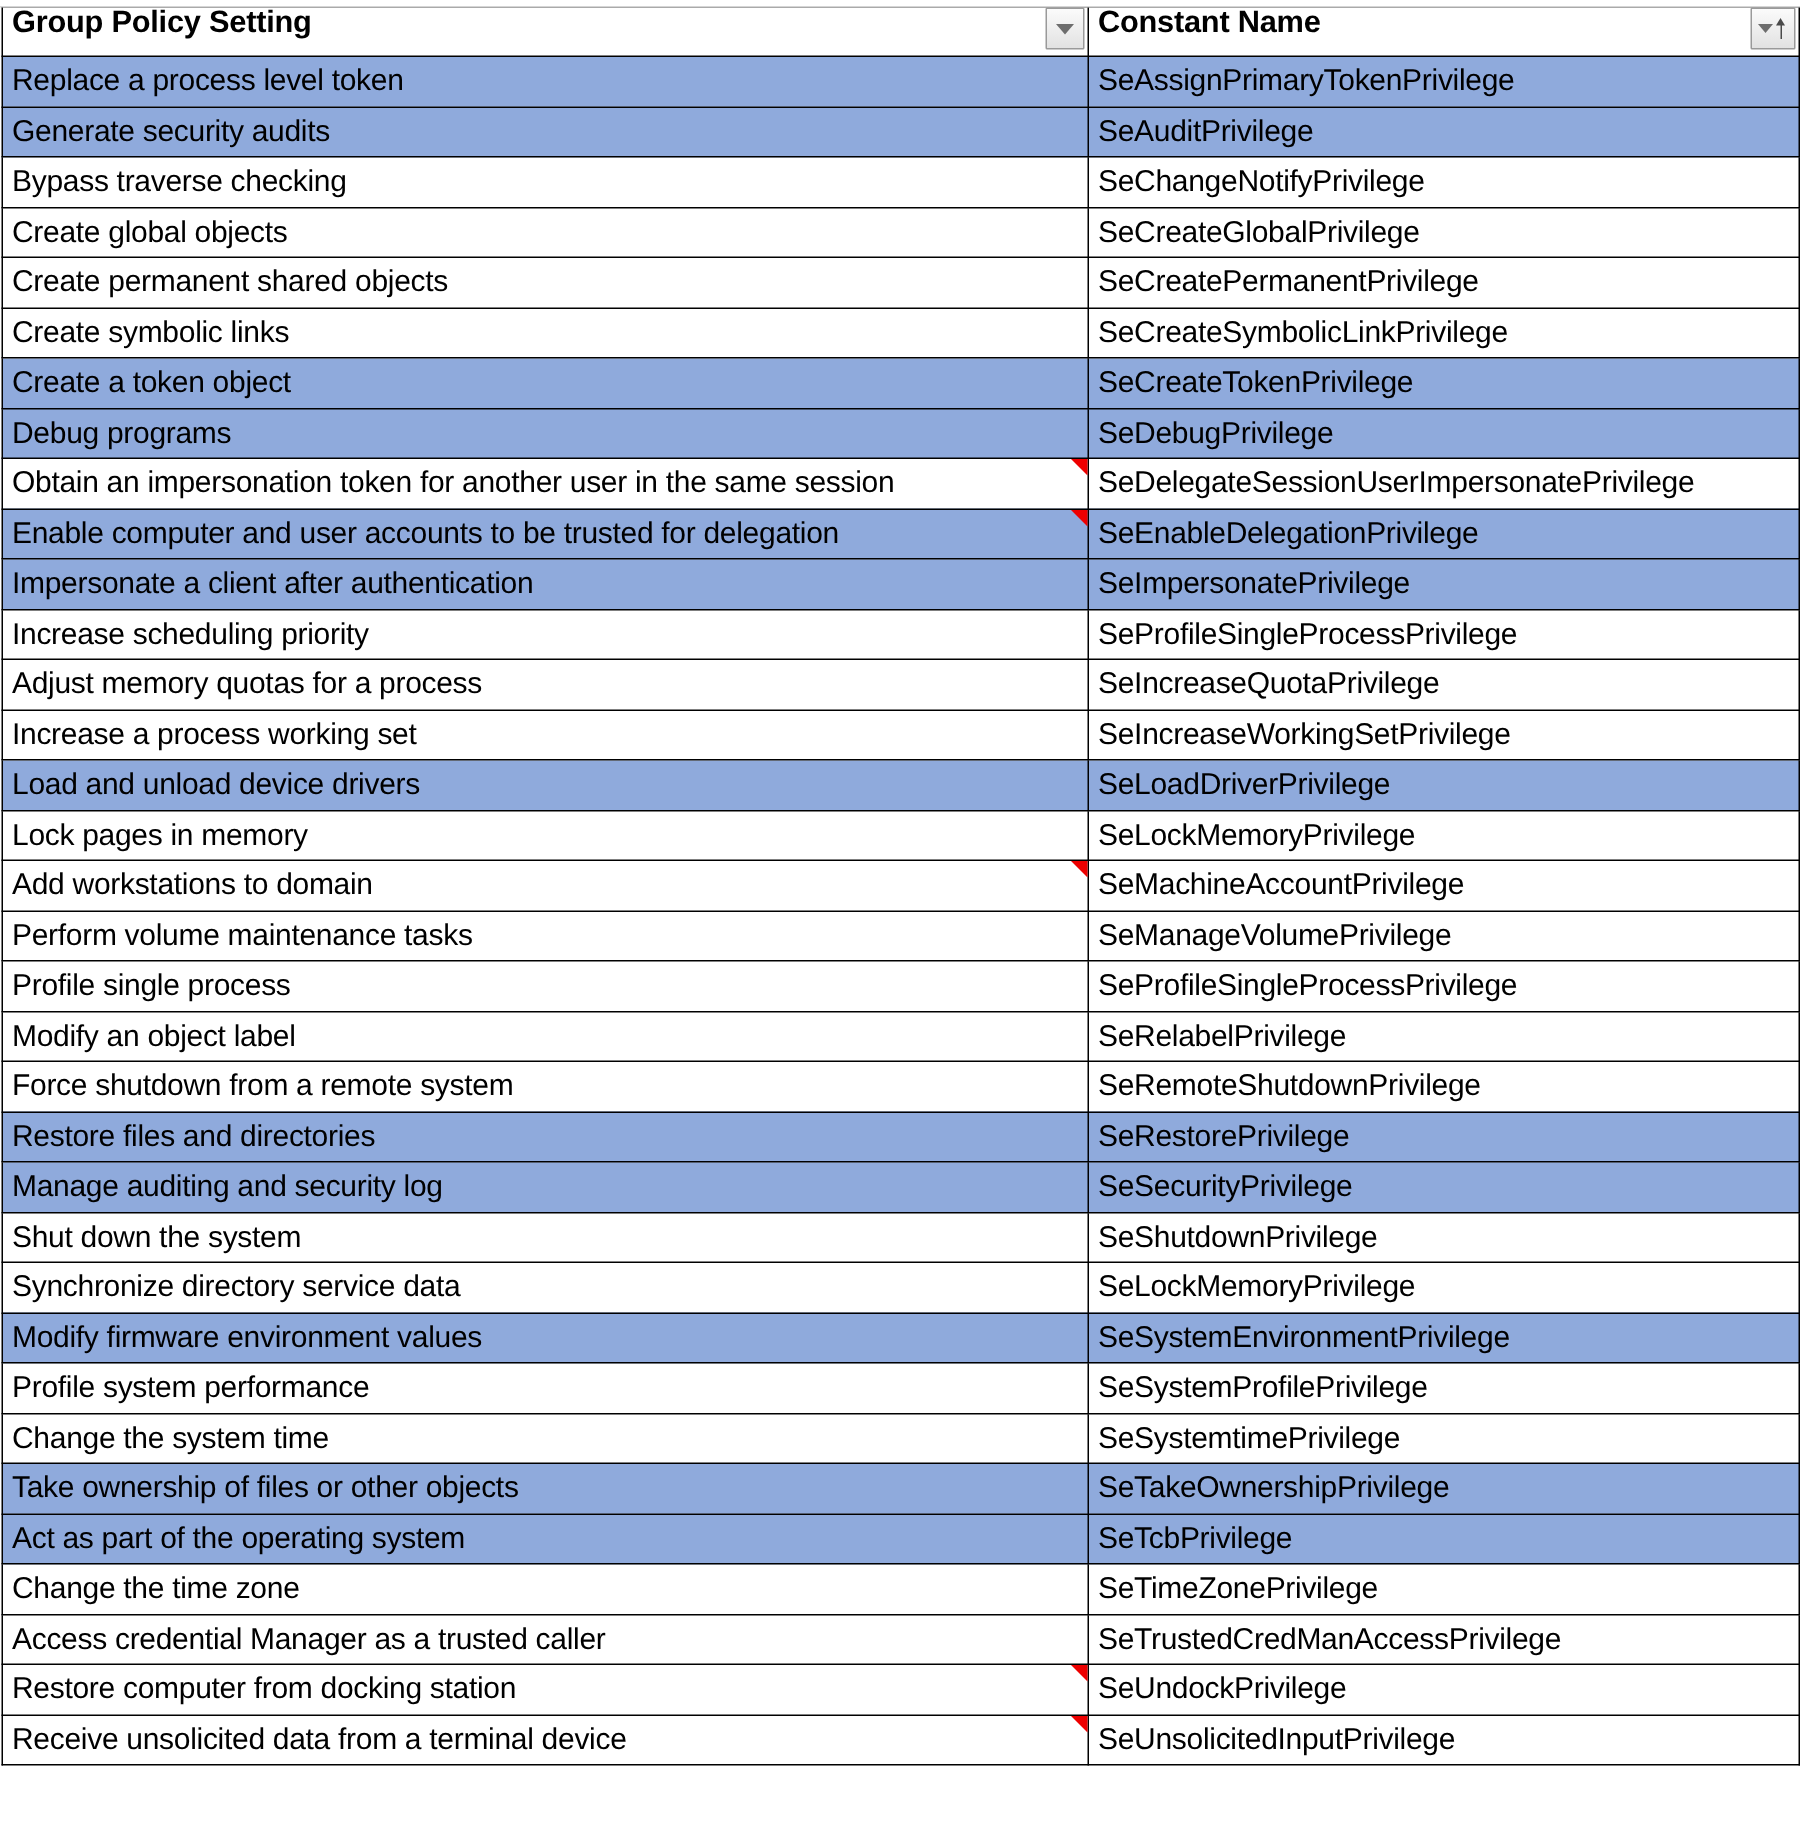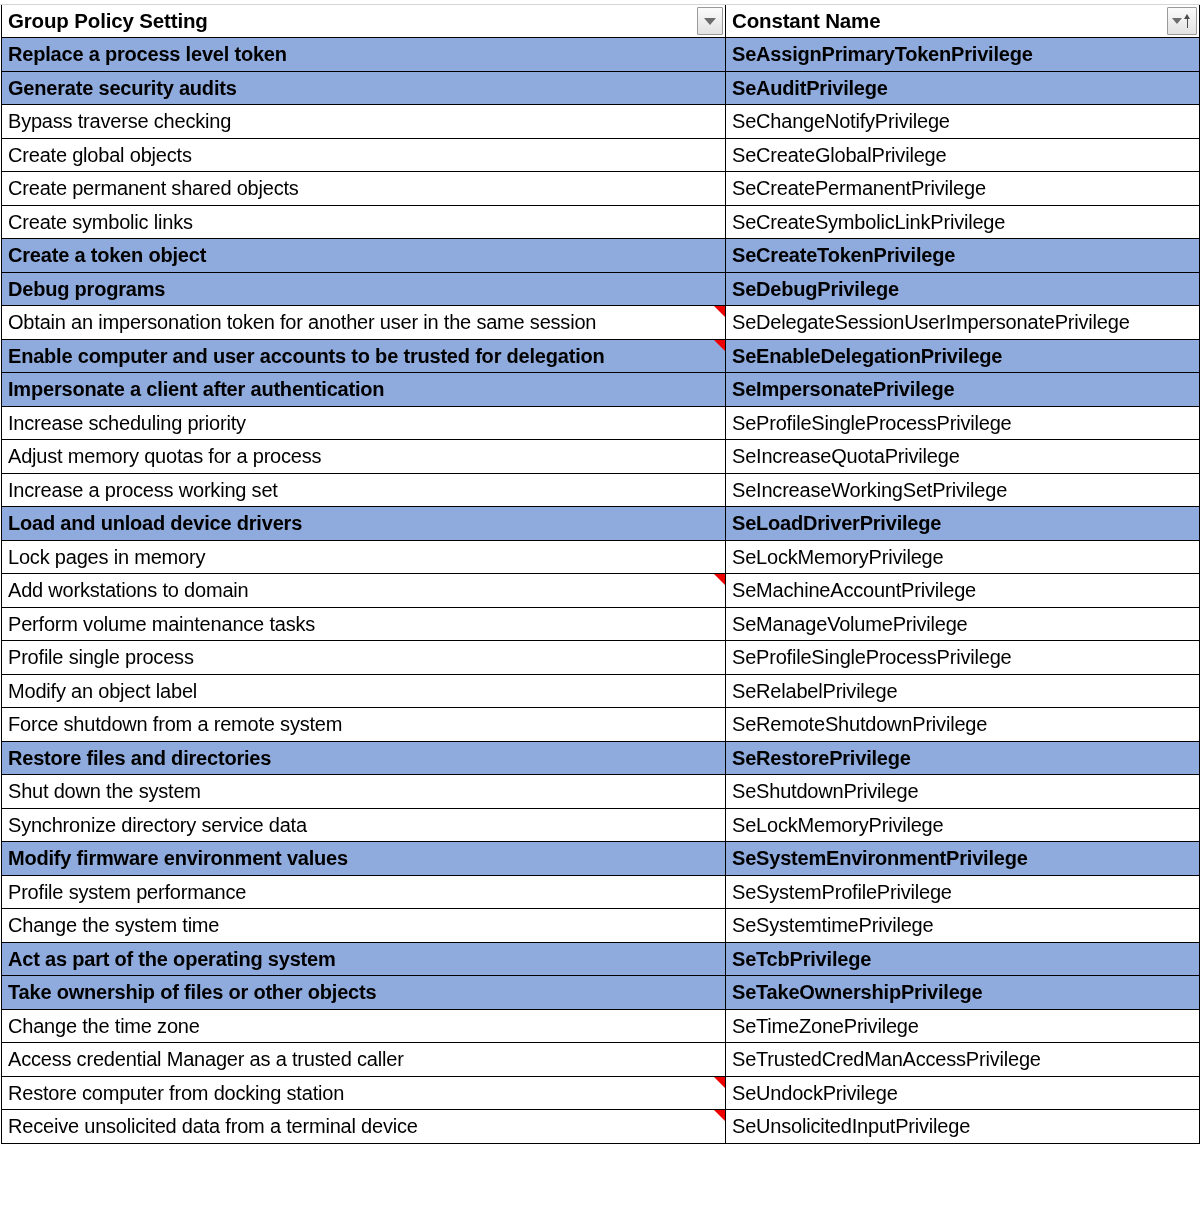--- a/index.html
+++ b/index.html
@@ -38,21 +38,21 @@
     height: 32px;
     padding: 0;
     margin: 0;
     border: 1.6px solid #000000;
     background: #ffffff;
     vertical-align: middle;
   }
   .hdr-wrap {
     position: relative;
     display: flex;
-    align-items: center;
+    align-items: flex-start;
     height: 32px;
     box-sizing: border-box;
   }
   .hdr-label {
     font-size: 20.5px;
     font-weight: bold;
     color: #000000;
     letter-spacing: -0.15px;
     padding-left: 6px;
     white-space: nowrap;
@@ -116,21 +116,21 @@
 
   
   tr.data-row td {
     height: 32.5px;
     padding: 0;
     margin: 0;
     border: 1.6px solid #000000;
     vertical-align: middle;
     background: #ffffff;
   }
-  tr.data-row.hl td { background: #8FAADC; font-weight: bold; }
+  tr.data-row.hl td { background: #8FAADC; }
 
   .cell-inner {
     position: relative;
     height: 32.5px;
     box-sizing: border-box;
     display: flex;
     align-items: center;
   }
   .cell-text {
     font-size: 20px;
@@ -457,20 +457,32 @@
             <div class="cell-inner">
               <span class="cell-text">Restore files and directories</span>
             </div>
           </td>
           <td>
             <div class="cell-inner">
               <span class="cell-text">SeRestorePrivilege</span>
             </div>
           </td>
         </tr>
+        <tr class="data-row hl">
+          <td>
+            <div class="cell-inner">
+              <span class="cell-text">Manage auditing and security log</span>
+            </div>
+          </td>
+          <td>
+            <div class="cell-inner">
+              <span class="cell-text">SeSecurityPrivilege</span>
+            </div>
+          </td>
+        </tr>
         <tr class="data-row">
           <td>
             <div class="cell-inner">
               <span class="cell-text">Shut down the system</span>
             </div>
           </td>
           <td>
             <div class="cell-inner">
               <span class="cell-text">SeShutdownPrivilege</span>
             </div>
@@ -520,38 +532,38 @@
           </td>
           <td>
             <div class="cell-inner">
               <span class="cell-text">SeSystemtimePrivilege</span>
             </div>
           </td>
         </tr>
         <tr class="data-row hl">
           <td>
             <div class="cell-inner">
+              <span class="cell-text">Take ownership of files or other objects</span>
+            </div>
+          </td>
+          <td>
+            <div class="cell-inner">
+              <span class="cell-text">SeTakeOwnershipPrivilege</span>
+            </div>
+          </td>
+        </tr>
+        <tr class="data-row hl">
+          <td>
+            <div class="cell-inner">
               <span class="cell-text">Act as part of the operating system</span>
             </div>
           </td>
           <td>
             <div class="cell-inner">
               <span class="cell-text">SeTcbPrivilege</span>
-            </div>
-          </td>
-        </tr>
-        <tr class="data-row hl">
-          <td>
-            <div class="cell-inner">
-              <span class="cell-text">Take ownership of files or other objects</span>
-            </div>
-          </td>
-          <td>
-            <div class="cell-inner">
-              <span class="cell-text">SeTakeOwnershipPrivilege</span>
             </div>
           </td>
         </tr>
         <tr class="data-row">
           <td>
             <div class="cell-inner">
               <span class="cell-text">Change the time zone</span>
             </div>
           </td>
           <td>

